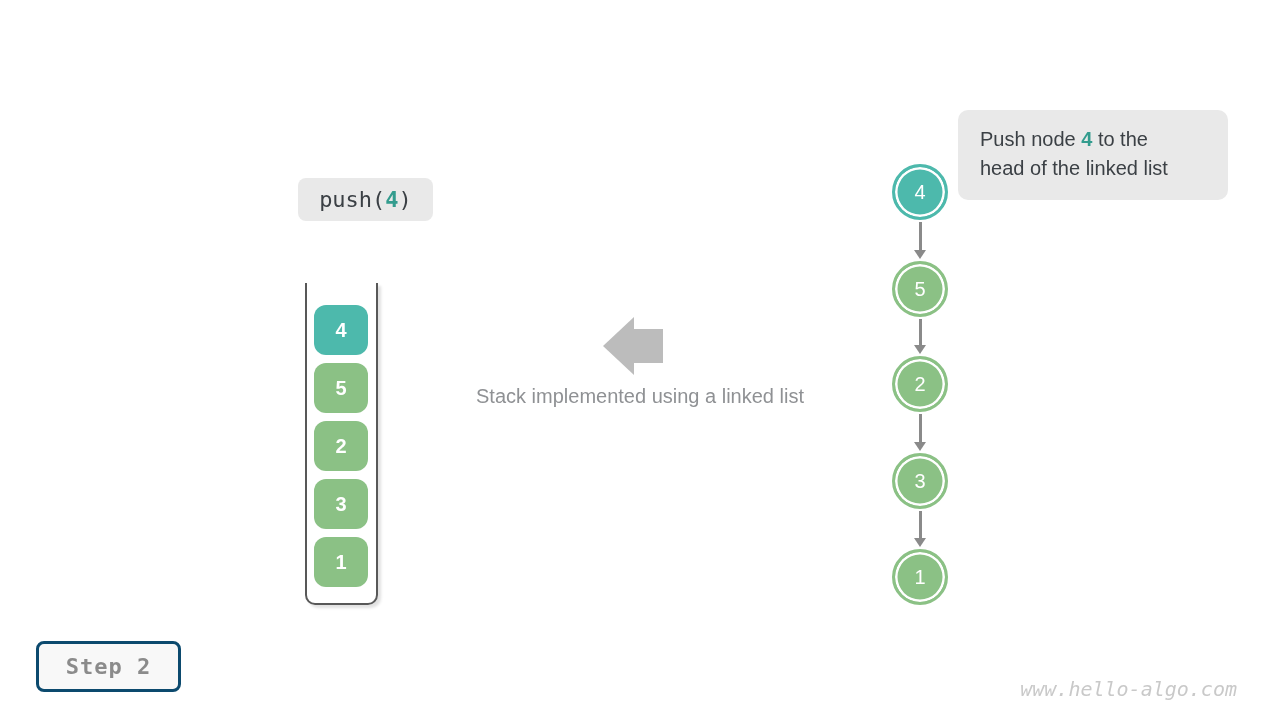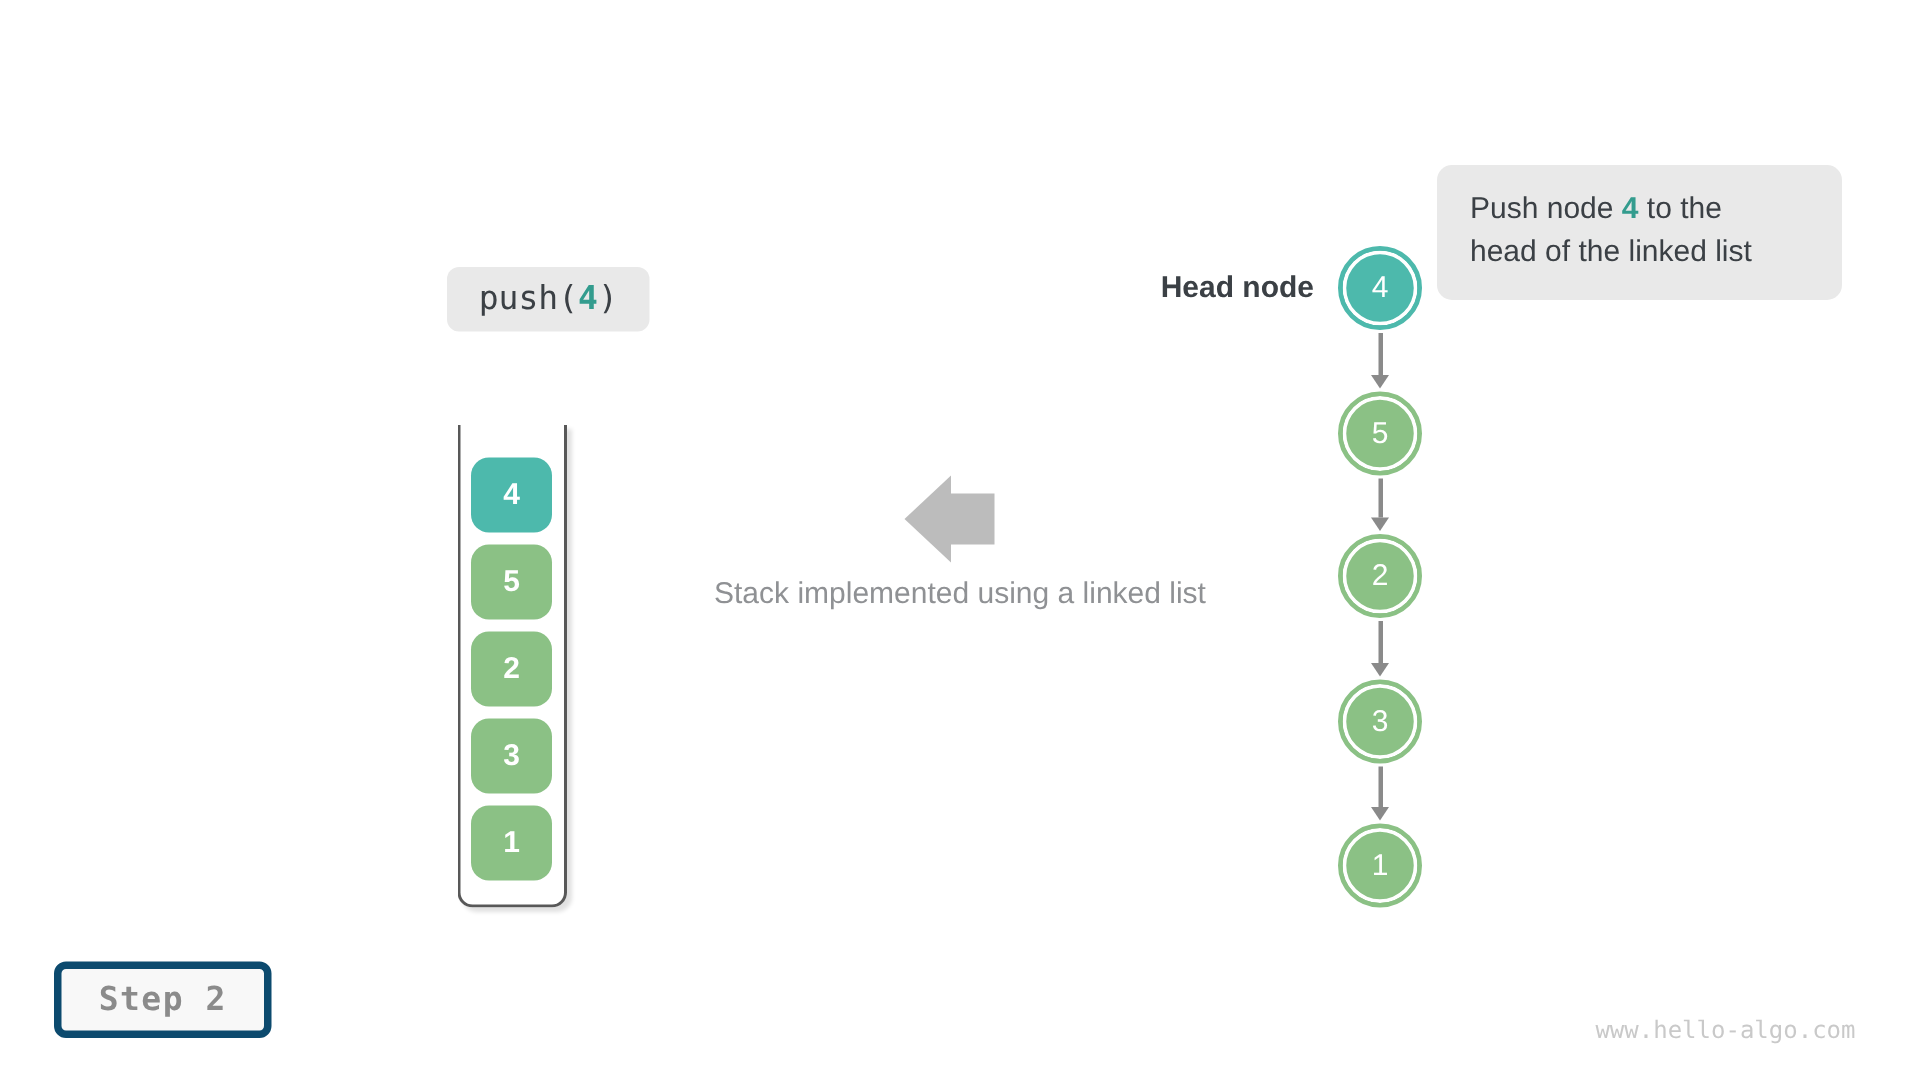--- a/index.html
+++ b/index.html
@@ -79,30 +79,30 @@
   .ll-label {
     left:676px; width:200px; text-align:right;
     font-size:20px; font-weight:bold; color:var(--dark-text); line-height:24px;
   }
   .ll-label.head-l { top:180px; }
   .ll-label.tail-l { top:565px; }
 
   
   .step-badge {
     left:36px; top:641px; width:145px; height:51px; box-sizing:border-box;
-    background:#f8f8f8; border:5px solid #0c4a6e; border-radius:8px;
+    background:#f8f8f8; border:3px solid #0c4a6e; border-radius:8px;
     display:flex; align-items:center; justify-content:center;
     font-family:"DejaVu Sans Mono", monospace; font-weight:bold;
     font-size:22px; letter-spacing:1px; color:var(--step-text);
   }
 
   
   .watermark {
     right:43px; top:677px; font-family:"DejaVu Sans Mono", monospace;
-    font-size:16px; color:var(--watermark-text);
+    font-size:20px; color:var(--watermark-text);font-style:italic;
   }
 </style>
 </head>
 <body>
 
 <div class="canvas">
 
   <div class="abs note"><span>Push node </span><span class="hl-text">4</span><span> to the
 head of the linked list</span></div>
 
@@ -120,21 +120,20 @@
       <div class="stack-item" style="top: 254px;">1</div>
     </div>
 
   <div>
     <div class="abs arrow-tri"></div>
     <div class="abs arrow-shaft"></div>
   </div>
 
   <div class="abs caption">Stack implemented using a linked list</div>
 
-  <div class="abs ll-label head-l">Head node</div>
 
   <div class="abs ll" id="linked-list">
       <div class="ll-node hl" style="top: 164px;">4</div>
       <div class="conn-arrow" style="top: 222px; height: 37px;">
         <div class="line"></div>
         <div class="head"></div>
       </div>
       <div class="ll-node" style="top: 261px;">5</div>
       <div class="conn-arrow" style="top: 319px; height: 35px;">
         <div class="line"></div>

